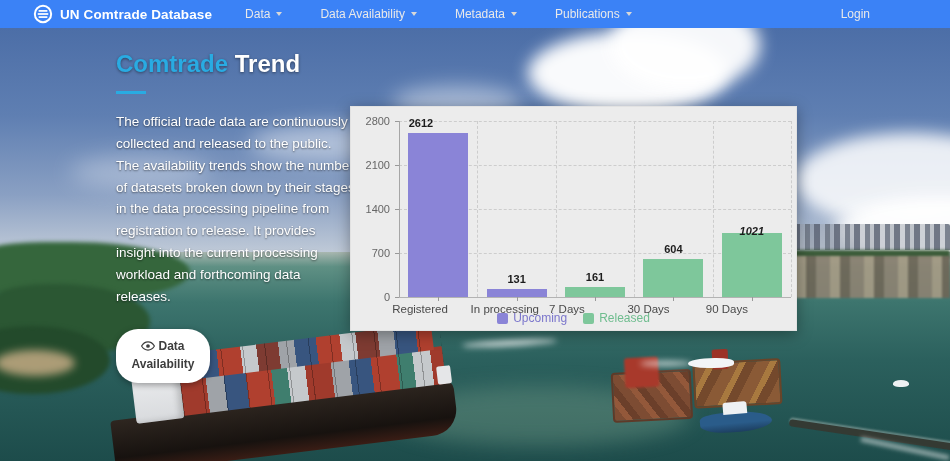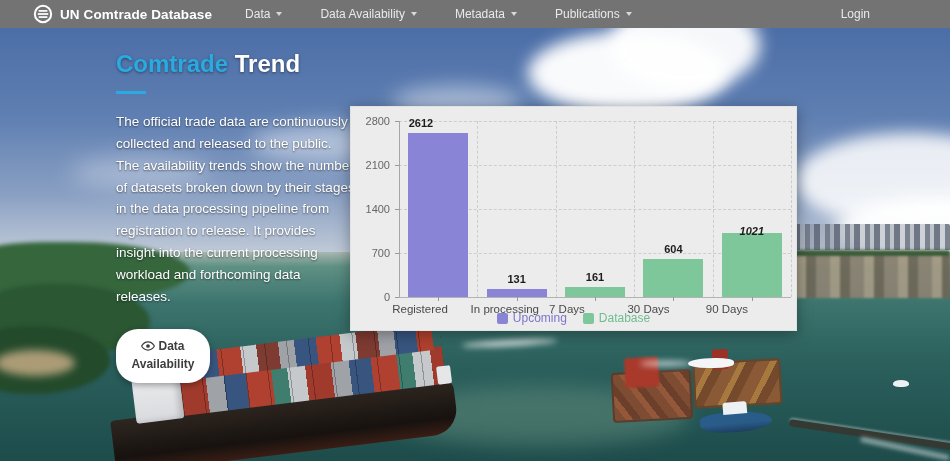--- a/index.html
+++ b/index.html
@@ -5,21 +5,21 @@
   * { box-sizing: border-box; }
   html,body { margin:0; padding:0; }
   body {
     width:950px; height:461px; overflow:hidden; position:relative;
     font-family:"Liberation Sans", sans-serif; background:#1d4c4b;
   }
 
   
   .navbar {
     position:absolute; top:0; left:0; width:950px; height:28px;
-    background:#737373; display:flex; align-items:center; z-index:10;
+    background:#3b82f6; display:flex; align-items:center; z-index:10;
   }
   .brand { display:flex; align-items:center; gap:7px; margin-left:33px; cursor:pointer; }
   .brand-text { color:#ffffff; font-weight:bold; font-size:13.5px; letter-spacing:.1px; }
   .nav-menu { display:flex; margin-left:14px; height:100%;align-items:flex-end; }
   .nav-item {
     color:#e9e9e9; font-size:12px; padding:0 19px; display:flex;
     align-items:center; gap:6px; cursor:pointer; height:100%;
   }
   .caret {
     width:0; height:0; border-left:3.5px solid transparent;
@@ -300,17 +300,17 @@
       <div class="bar-value" style="left: 360.8px; width: 80px; top: 118px; font-style: italic;">1021</div>
       <div class="xtick-mark" style="left: 400.8px; top: 190px; height: 4px;"></div>
       <div class="xcat-label" style="left: 354.8px; width: 92px; top: 196px;">90 Days</div>
       <div class="chart-legend">
         <div class="legend-item">
           <span class="legend-swatch" style="background: rgb(138, 132, 215);"></span>
           <span style="color: rgb(123, 118, 204);">Upcoming</span>
         </div>
         <div class="legend-item">
           <span class="legend-swatch" style="background: rgb(126, 199, 155);"></span>
-          <span style="color: rgb(111, 189, 143);">Database</span>
+          <span style="color: rgb(111, 189, 143);">Released</span>
         </div>
       </div>
     </div>
 </div>
 
 </body></html>

